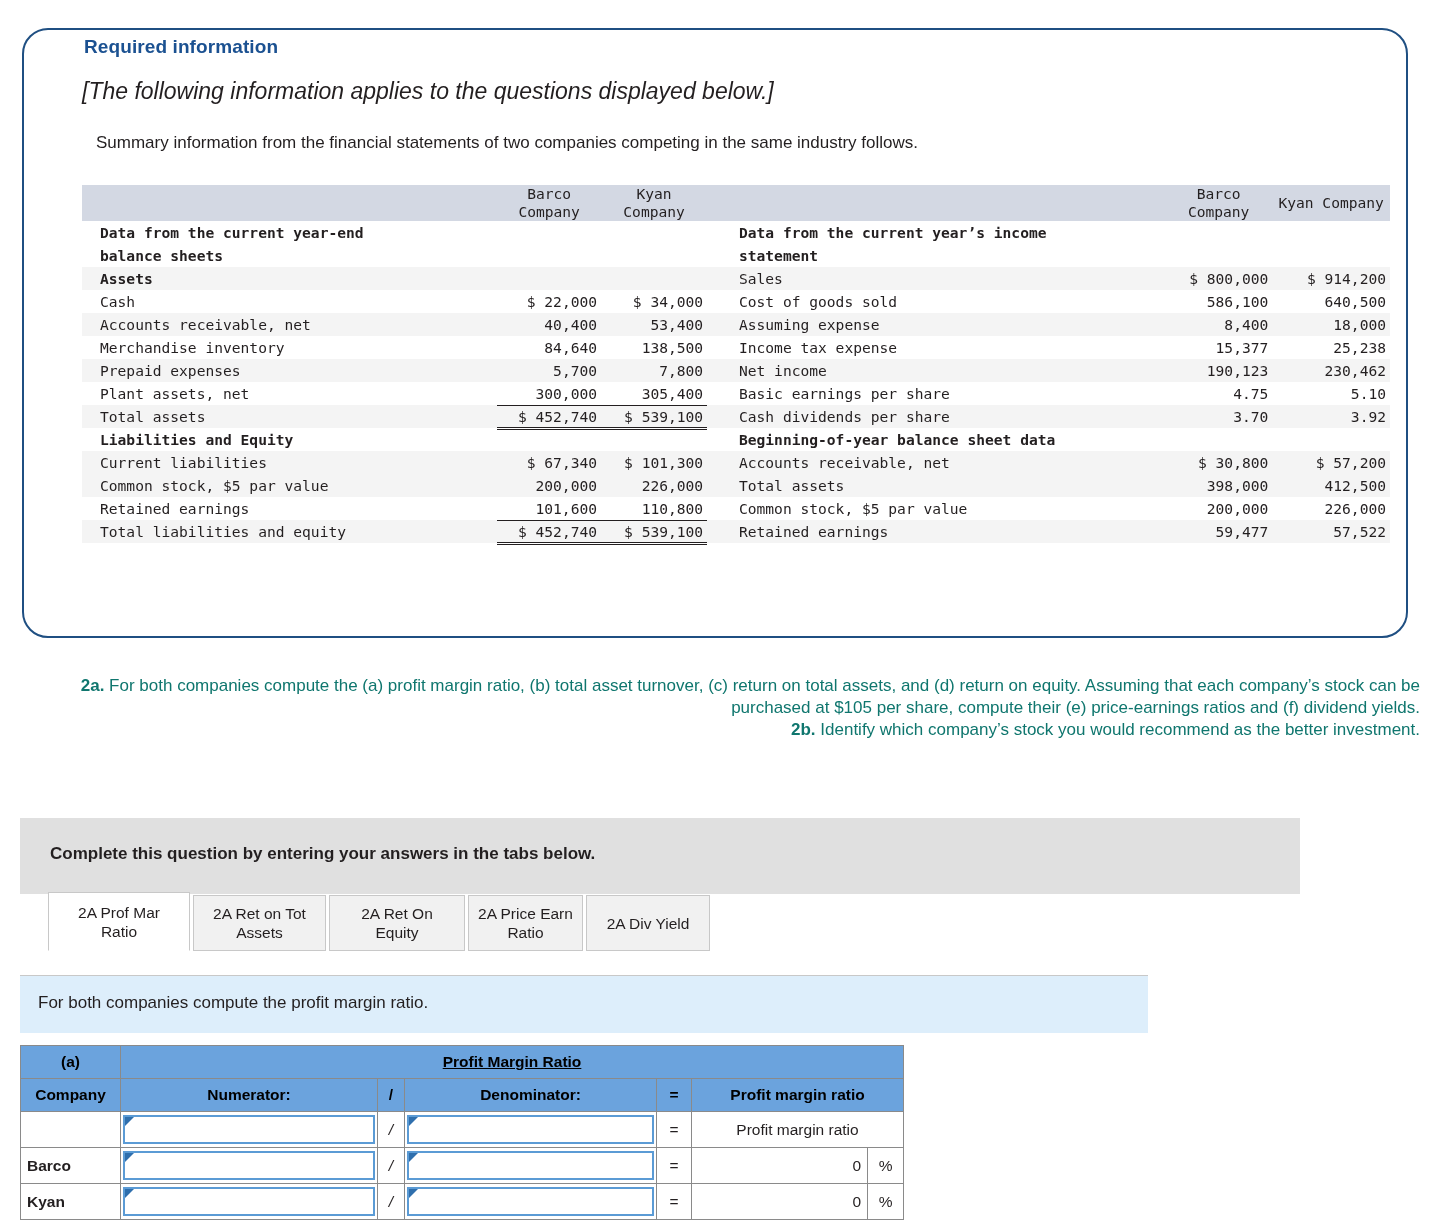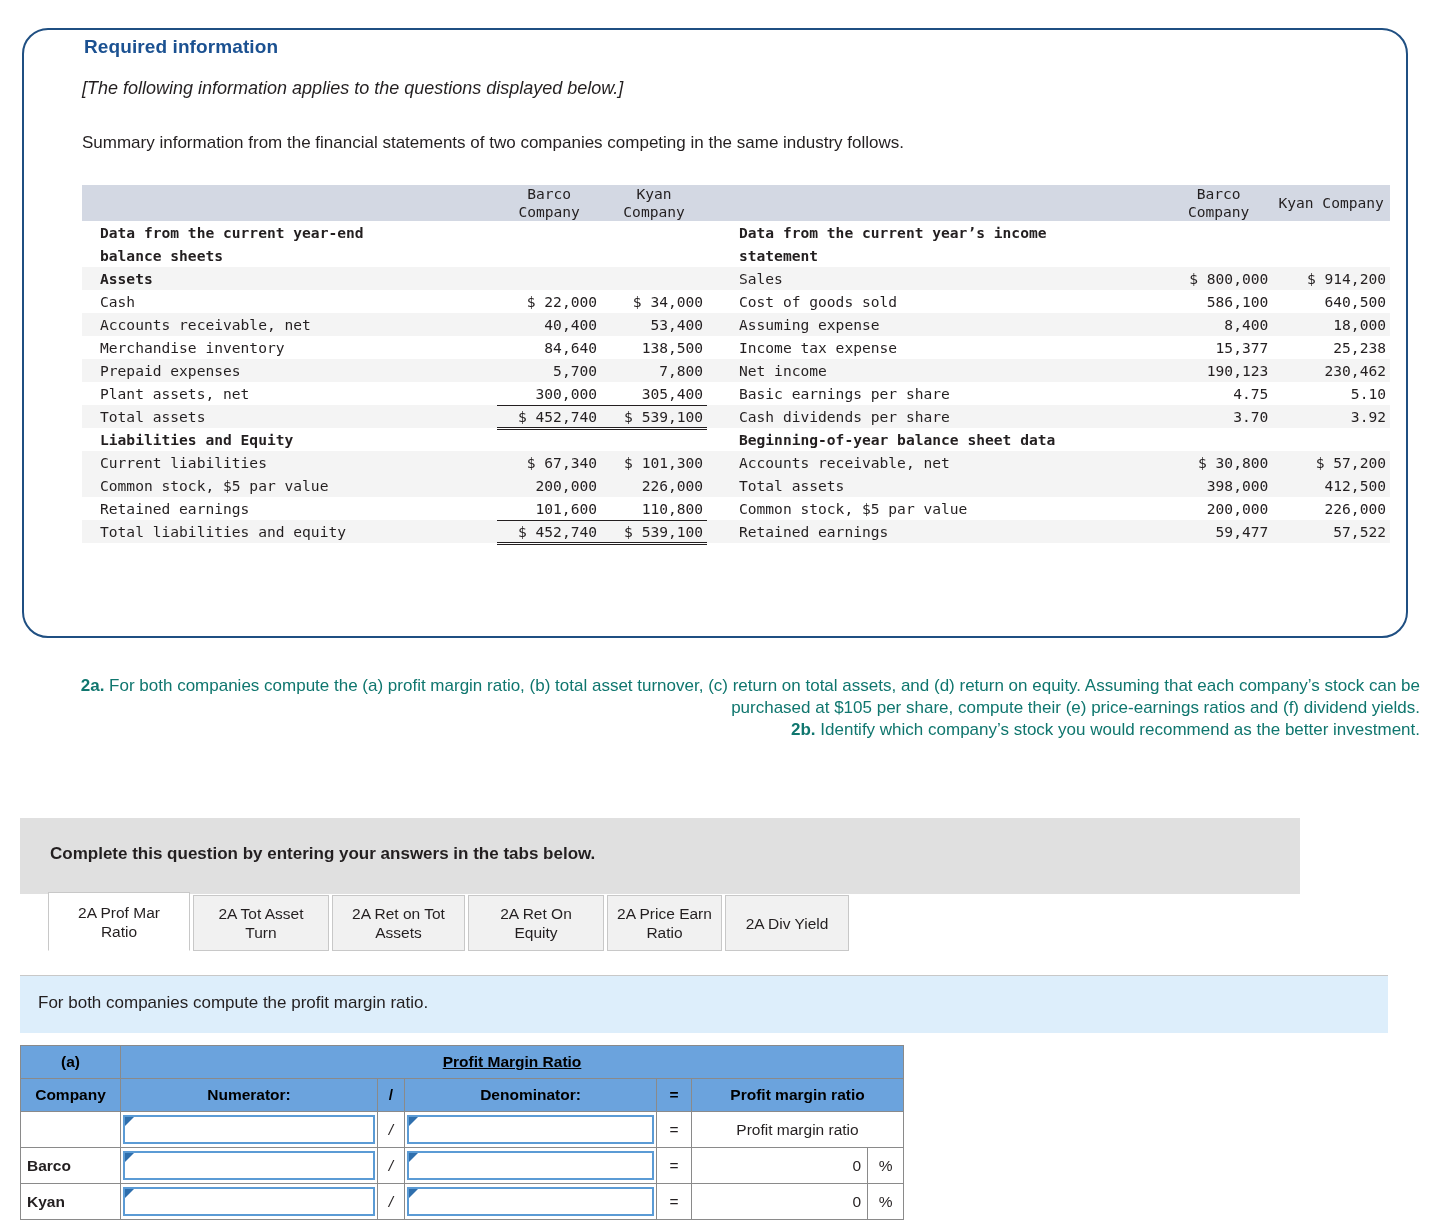--- a/index.html
+++ b/index.html
@@ -24,24 +24,24 @@
     border-radius: 26px;
     background: #fff;
   }
   .req-title {
     position: absolute; left: 60px; top: 6px;
     font-size: 19px; font-weight: bold; color: #1b5191;
     letter-spacing: .1px;
   }
   .req-italic {
     position: absolute; left: 58px; top: 48px;
-    font-size: 18px; font-style: italic; color: #231f20;
+    font-size: 23px; font-style: italic; color: #231f20;
   }
   .req-summary {
-    position: absolute; left: 58px; top: 103px;
+    position: absolute; left: 72px; top: 103px;
     font-size: 17px; color: #231f20;
   }
 
   
   .fin-wrap {
     position: absolute;
     left: 58px; top: 155px;
     width: 1308px;
     font-family: "DejaVu Sans Mono", monospace;
     font-size: 14.6px;
@@ -141,21 +141,21 @@
   .tab-w3 { width: 133px; }
   .tab-w4 { width: 136px; }
   .tab-w5 { width: 115px; }
   .tab-w6 { width: 124px; }
   .tab-w7 { width: 130px; }
 
   
   .blue-strip {
     position: absolute;
     left: 20px; top: 975px;
-    width: 1368px; height: 58px;
+    width: 1128px; height: 58px;
     background: #ddeefb;
     border-top: 1px solid #c8c8c8;
   }
   .blue-strip span {
     position: absolute; left: 18px; top: 17px;
     font-size: 17px; color: #231f20;
   }
 
   
   .ans-wrap {
@@ -411,21 +411,20 @@
     <b>2b.</b><span> Identify which company’s stock you would recommend as the better investment.</span>
   </div>
 </div>
 
 <div class="complete-bar">
   <span>Complete this question by entering your answers in the tabs below.</span>
 </div>
 
 <div class="tabs">
   <div class="tab tab-w1 active">2A Prof Mar Ratio</div>
-  <div class="tab tab-w2">2A Tot Asset Turn</div>
   <div class="tab tab-w3">2A Ret on Tot Assets</div>
   <div class="tab tab-w4">2A Ret On Equity</div>
   <div class="tab tab-w5">2A Price Earn Ratio</div>
   <div class="tab tab-w6">2A Div Yield</div>
 </div>
 
 <div class="blue-strip">
   <span>For both companies compute the profit margin ratio.</span>
 </div>
 

